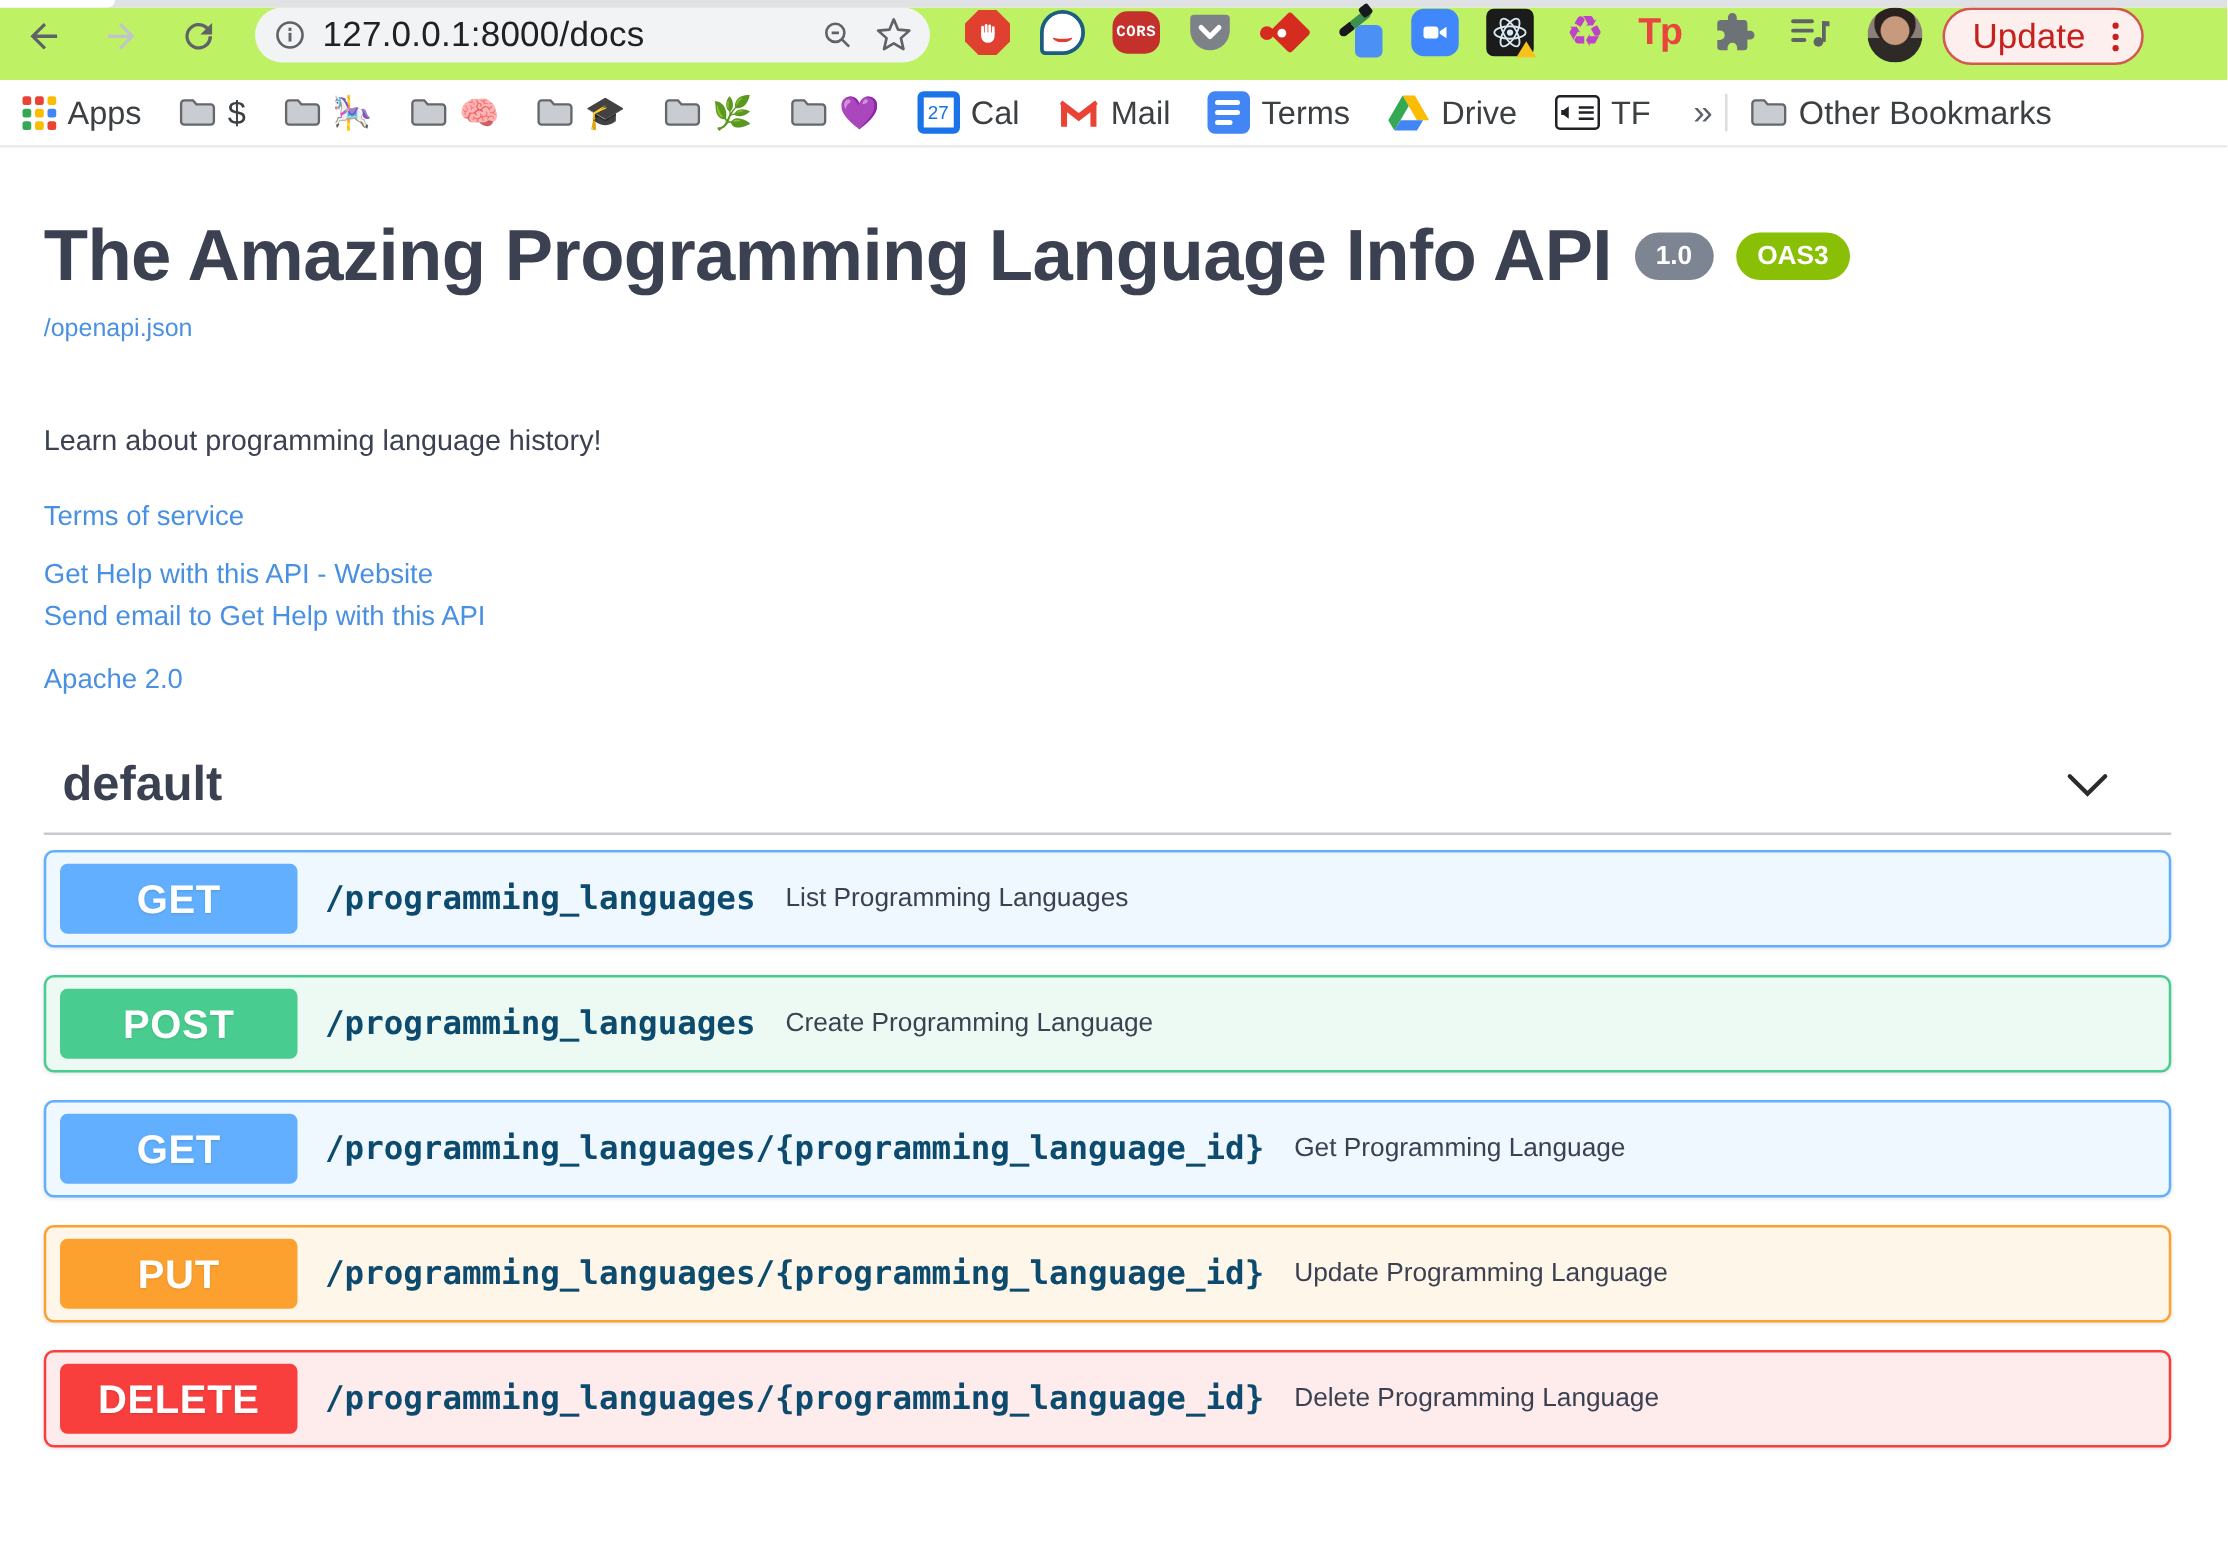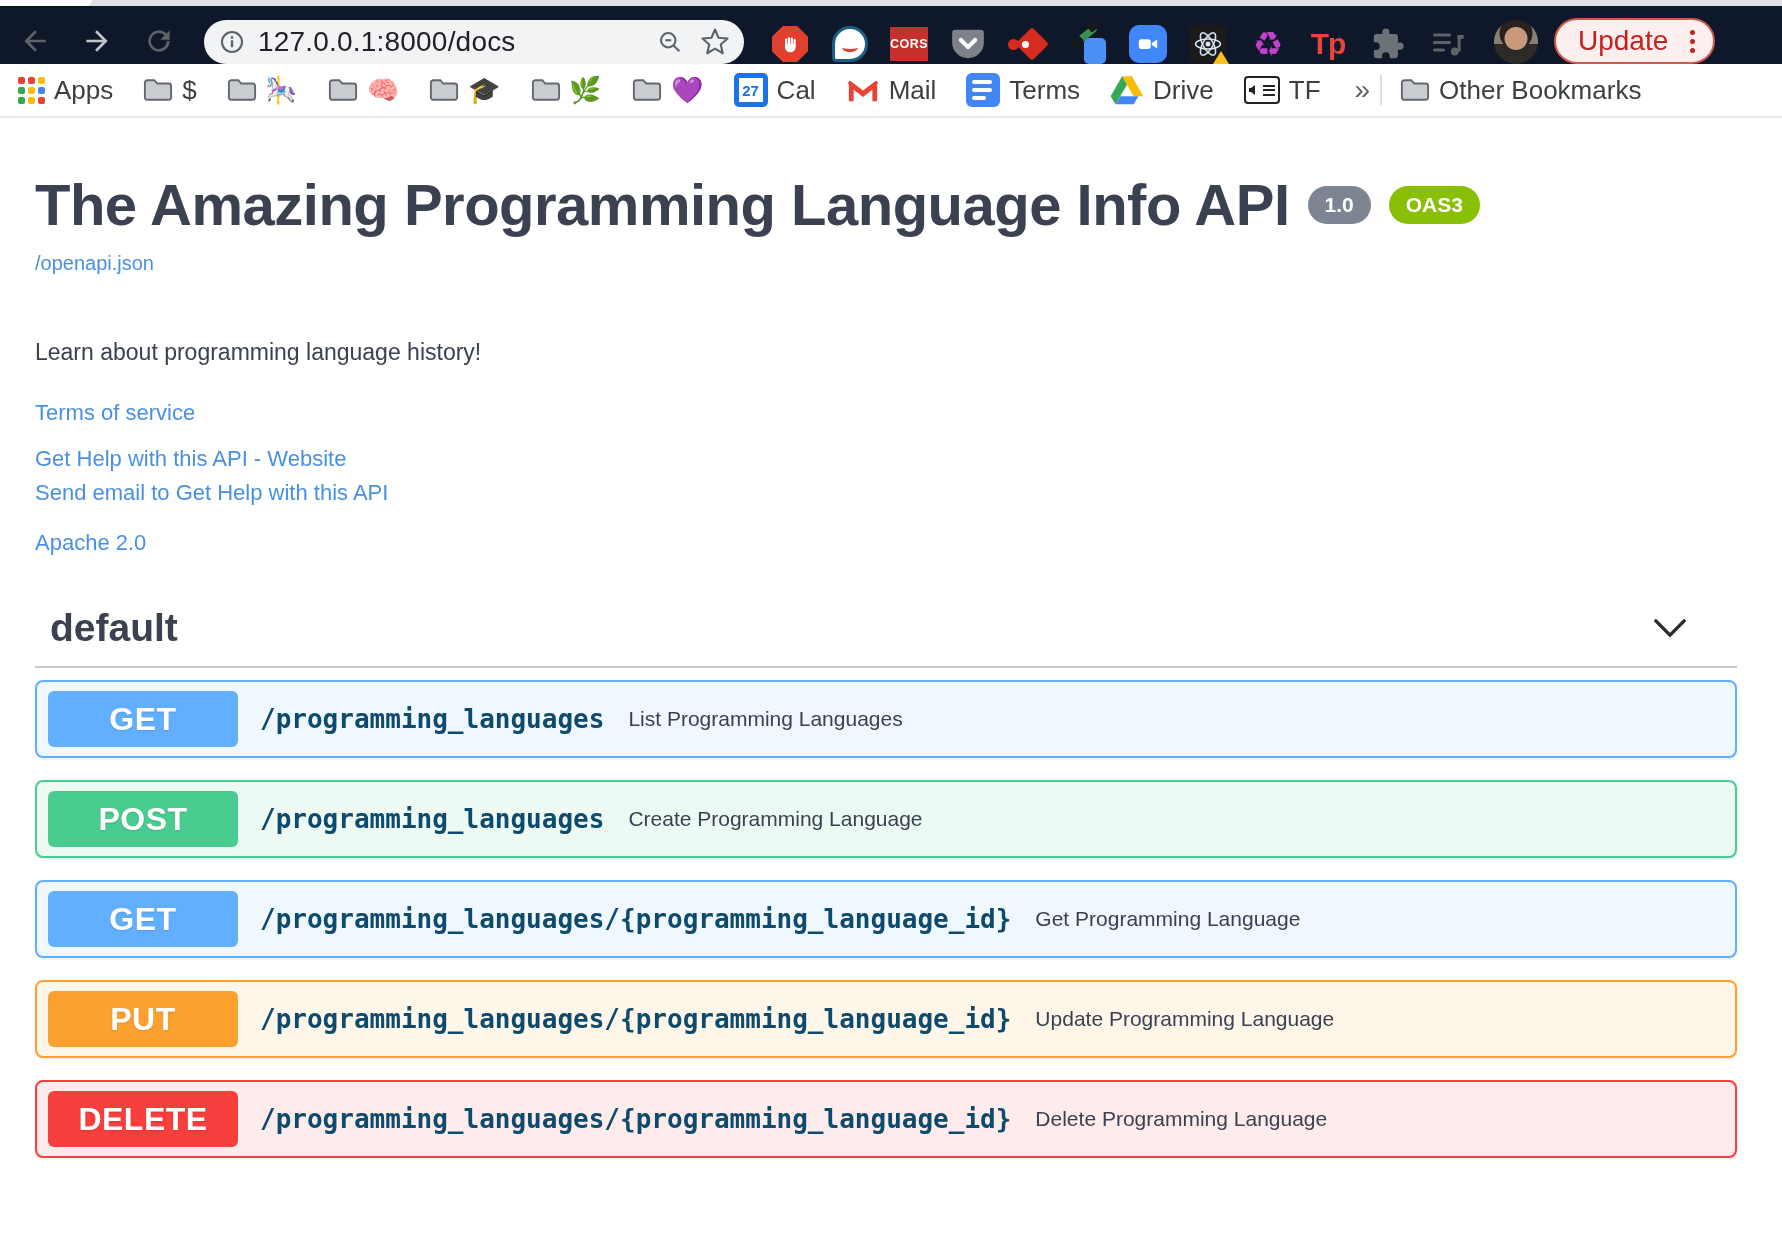--- a/index.html
+++ b/index.html
@@ -3,39 +3,39 @@
 <meta charset="utf-8">
 <style>
   * { margin:0; padding:0; box-sizing:border-box; }
   html,body { width:1782px; height:1246px; background:#fff; overflow:hidden;
               font-family:"Liberation Sans", sans-serif; }
 
   
   .tabstrip-edge { height:6px; background:#dfe1e5; position:relative; }
   .tabstrip-edge .active-tab { position:absolute; left:0; top:0; width:92px; height:6px; background:#fff; border-radius:0 0 8px 0; }
 
-  .toolbar { height:58px; display:flex; align-items:flex-end; padding:0 10px 0 12px; background:#0f172a; }
+  .toolbar { height:58px; display:flex; align-items:flex-start; padding:0 10px 0 12px; background:#bef264; }
   .nav-btn { width:46px; height:46px; display:flex; align-items:center; justify-content:center;
              border:none; background:transparent; border-radius:50%; cursor:pointer; margin-right:16px; }
   .omnibox { width:540px; height:44px; background:#f1f3f4; border-radius:22px; display:flex;
              align-items:center; padding:0 14px 0 14px; margin-left:6px; }
   .omnibox .url { flex:1; font-size:28px; color:#202124; margin-left:12px; letter-spacing:.2px;
                   white-space:nowrap; overflow:hidden; }
   .omnibox .trail { display:flex; align-items:center; gap:16px; }
 
   .ext-row { display:flex; align-items:center; gap:20px; margin-left:26px; }
   .ext { width:40px; height:40px; display:flex; align-items:center; justify-content:center; position:relative; cursor:pointer; }
 
   .adblock { width:36px; height:36px; background:#e0402f; display:flex; align-items:center; justify-content:center;
              clip-path:polygon(30% 0,70% 0,100% 30%,100% 70%,70% 100%,30% 100%,0 70%,0 30%); }
   .bubble { width:36px; height:36px; border:3px solid #1c5d84; border-radius:50% 50% 50% 12%; background:#fff;
             display:flex; align-items:center; justify-content:center; }
   .bubble .smile { width:16px; height:9px; border-bottom:3.5px solid #e23d2e; border-radius:0 0 50% 50%; margin-top:6px; }
-  .cors { width:38px; height:34px; background:#c4302b; border-radius:1px; color:#fff; font-weight:bold;
-          font-size:12.5px; display:flex; align-items:center; justify-content:center; letter-spacing:.5px; }
+  .cors { width:38px; height:34px; background:#c4302b; border-radius:12px; color:#fff; font-weight:bold;
+          font-size:12.5px; display:flex; align-items:center; justify-content:center; letter-spacing:.5px;font-family:Liberation Mono, monospace; }
   .diamond-wrap { position:relative; width:40px; height:40px; }
   .diamond-wrap .dot { position:absolute; left:0; top:15px; width:11px; height:11px; border-radius:50%; background:#d62c20; }
   .diamond-wrap .dia { position:absolute; right:4px; top:8px; width:24px; height:24px; background:#d62c20; transform:rotate(45deg); border-radius:3px; }
   .diamond-wrap .hole { position:absolute; right:19px; top:17px; width:7px; height:7px; border-radius:50%; background:#fff; z-index:2; }
   .dropper { position:relative; width:40px; height:40px; }
   .dropper .swatch { position:absolute; right:2px; bottom:0; width:22px; height:26px; background:#4a90f5; border-radius:5px; }
   .dropper .stem { position:absolute; left:1px; top:9px; width:30px; height:7px; border-radius:4px;
                    background:linear-gradient(90deg,#17191b 0 40%,#3d8f4e 40% 100%); transform:rotate(-38deg); }
   .dropper .bulb { position:absolute; left:20px; top:-2px; width:9px; height:9px; background:#17191b; border-radius:2px; transform:rotate(-38deg); }
   .zoomcam { width:38px; height:38px; background:#4087fc; border-radius:10px; display:flex; align-items:center; justify-content:center; }
@@ -57,21 +57,21 @@
 
   
   .bookmarks { height:54px; display:flex; align-items:center; padding:0 18px; background:#fff;
                border-bottom:2px solid #e8eaed; }
   .bm { display:flex; align-items:center; gap:9px; margin-right:30px; cursor:pointer; white-space:nowrap; }
   .bm-label { font-size:26px; color:#3c4043; }
   .apps-grid { display:grid; grid-template-columns:repeat(3,7px); grid-gap:3px; }
   .apps-grid i { width:7px; height:7px; border-radius:2px; }
   .gcal { width:34px; height:34px; background:#1a73e8; border-radius:5px; display:flex; align-items:center; justify-content:center; }
   .gcal i { width:24px; height:24px; background:#fff; display:flex; align-items:center; justify-content:center;
-            font-size:15px; font-weight:bold; color:#1a73e8; font-style:normal; }
+            font-size:15px; font-weight:normal; color:#1a73e8; font-style:normal; }
   .glinks { width:34px; height:34px; background:#4285f4; border-radius:6px; display:flex; flex-direction:column;
             justify-content:center; gap:4px; padding-left:6px; }
   .glinks i { height:4px; background:#fff; border-radius:2px; }
   .glinks i:nth-child(1){width:20px;} .glinks i:nth-child(2){width:20px;} .glinks i:nth-child(3){width:14px;}
   .tficon { width:36px; height:28px; border:2.5px solid #202124; border-radius:4px; background:#fff;
             display:flex; align-items:center; justify-content:center; gap:3px; }
   .tficon .lines { display:flex; flex-direction:column; gap:2.5px; }
   .tficon .lines i { width:12px; height:2px; background:#202124; }
   .bm-sep { width:2px; height:30px; background:#dadce0; margin:0 18px 0 6px; }
   .chev2 { font-size:28px; color:#5f6368; margin:0 4px; cursor:pointer; }

